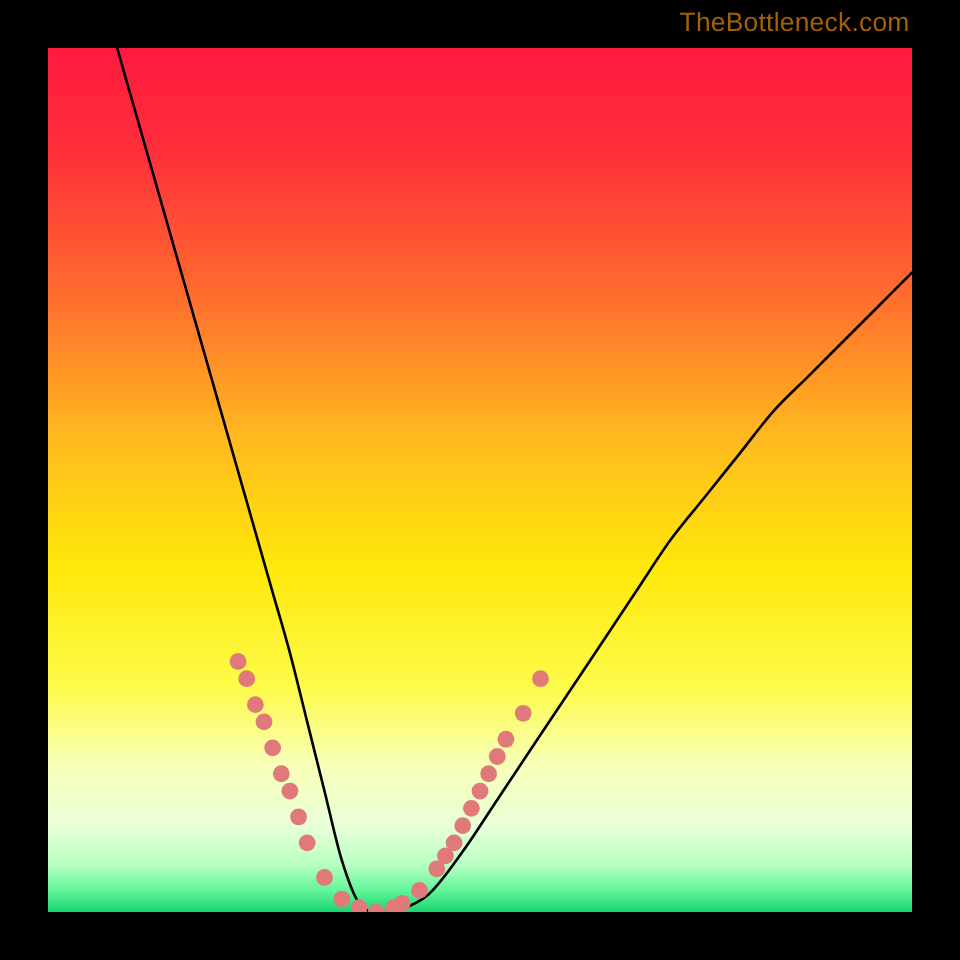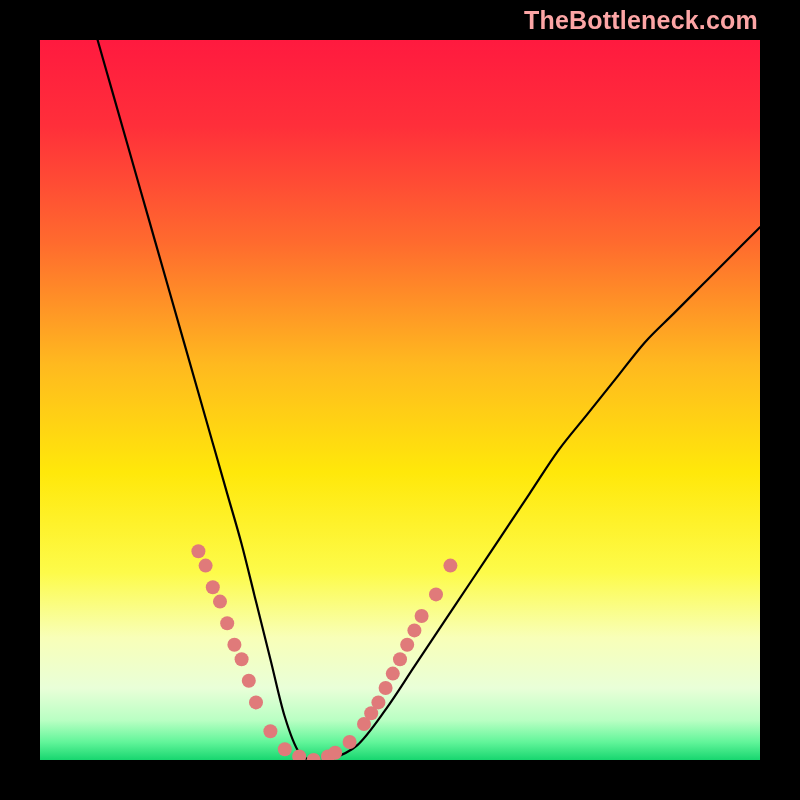--- a/index.html
+++ b/index.html
@@ -34,23 +34,23 @@
   .curve-svg {
     position: absolute;
     inset: 0;
     width: 720px;
     height: 720px;
   }
   .watermark {
     position: absolute;
     top: 6px;
     right: 42px;
-    color: #fca5a5;
-    font-size: 25px;
-    font-weight: 700;
+    color: #a16207;
+    font-size: 22px;
+    font-weight: 400;
     letter-spacing: 0.2px;
     user-select: none;
   }
 </style>
 </head>
 <body>
 
 <div class="frame">
 
   <div class="watermark">TheBottleneck.com</div>

